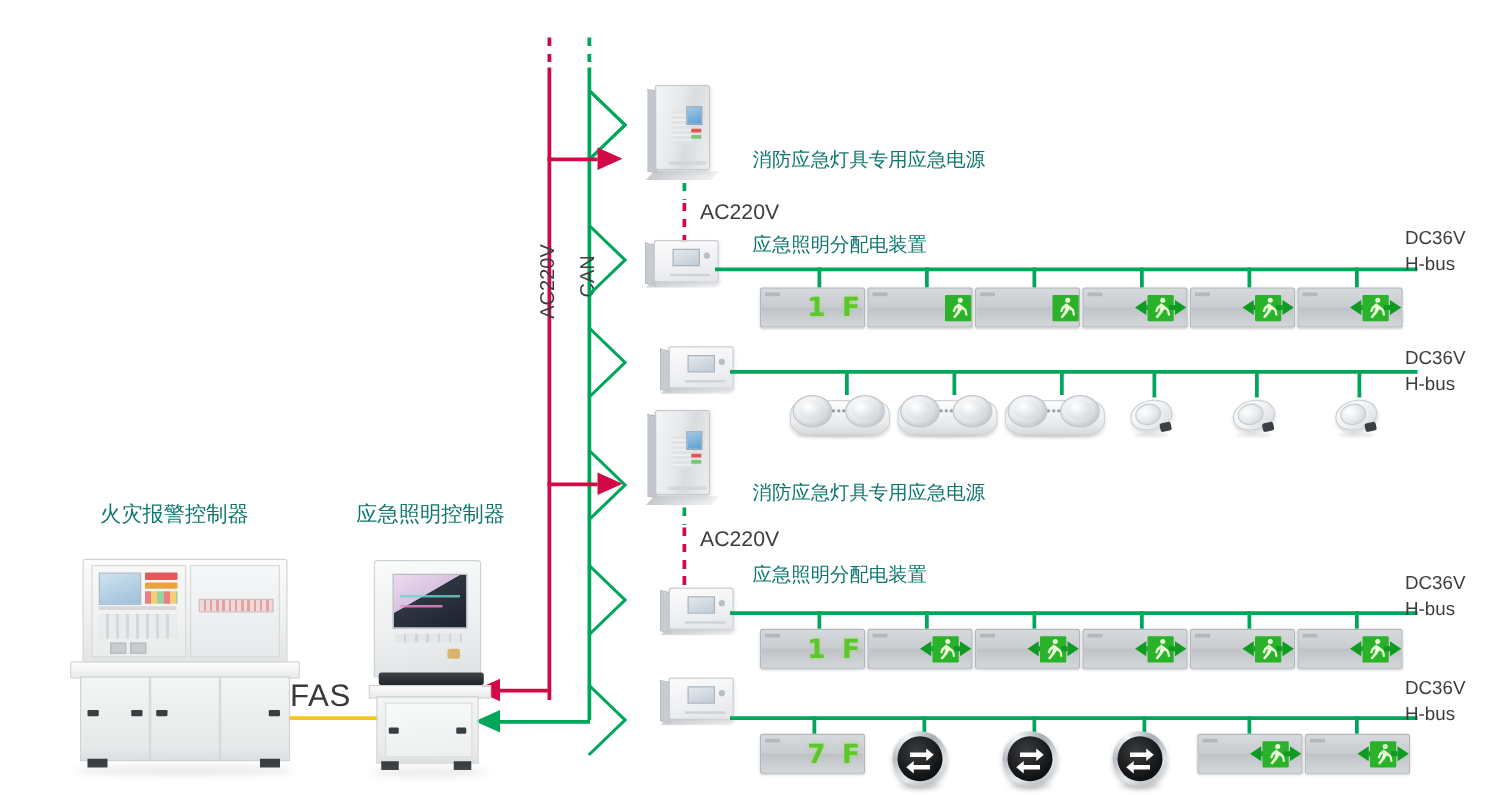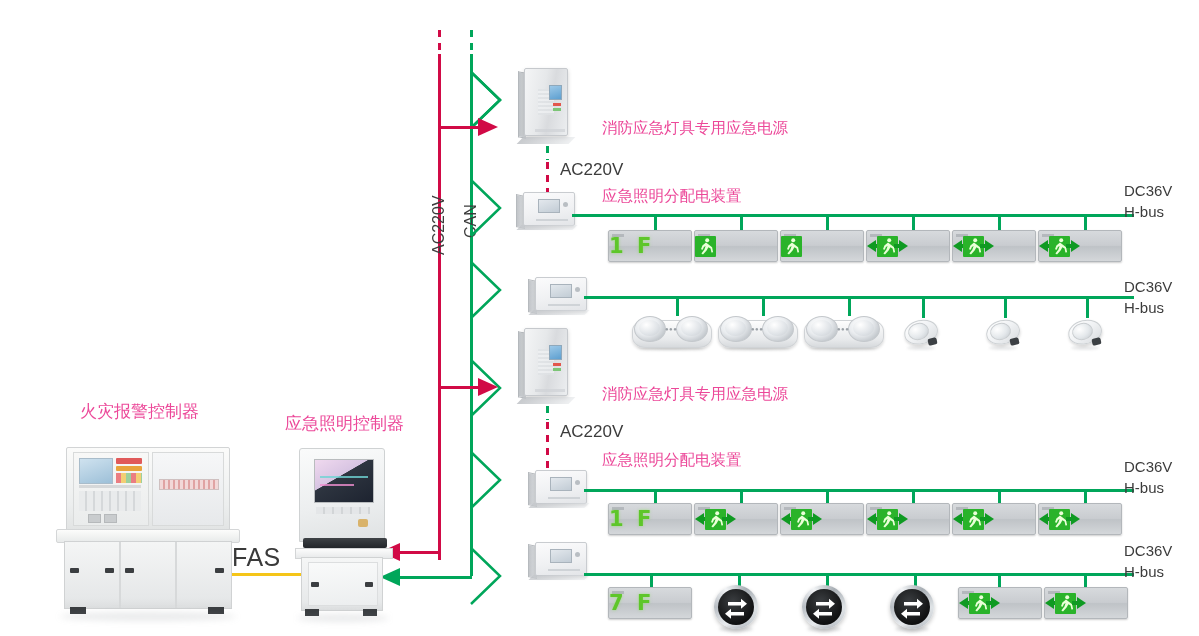--- a/index.html
+++ b/index.html
@@ -10,21 +10,21 @@
     color:#3a3a3a;
     overflow:hidden;
   }
   #stage{position:relative;width:1199px;height:636px;}
 
   
   .abs{position:absolute;}
   .vline{position:absolute;width:2.5px;}
   .hline{position:absolute;height:2.5px;}
   .lbl{position:absolute;white-space:nowrap;font-size:15px;color:#3c3c3c;}
-  .lbl-cn{font-size:15.5px;color:#ec4899;}
+  .lbl-cn{font-size:15.5px;color:#0f766e;}
   .lbl-vert{transform-origin:0 0;transform:rotate(-90deg);}
 
   
   .trunk-red{background:#d10a46;}
   .trunk-green{background:#00a65a;}
 
   
   .dash-v{position:absolute;width:2.5px;
      background:repeating-linear-gradient(to bottom,currentColor 0 7px,transparent 7px 13px);}
 
@@ -69,21 +69,21 @@
   .dbx-strip{position:absolute;left:12px;bottom:4px;width:32px;height:2px;background:#cfd3d7;}
   .dbx-base{position:absolute;left:3px;bottom:0px;width:56px;height:5px;
     background:linear-gradient(90deg,rgba(196,199,203,.8),rgba(226,229,232,.45));
     transform:skewX(-46deg);}
 
   
   .sign{position:absolute;height:30px;
     background:linear-gradient(180deg,#d7dadd 0%,#c9ccd0 48%,#bfc3c7 52%,#d4d7da 100%);
     border:1px solid #b3b7bb;border-radius:2px;
     box-shadow:0 1px 2px rgba(0,0,0,.2);
-    display:flex;align-items:center;justify-content:flex-start;gap:1px;}
+    display:flex;align-items:center;justify-content:flex-end;gap:1px;}
   .sign-tag{position:absolute;left:3px;top:3px;width:12px;height:3px;background:#9aa0a6;opacity:.55;}
   .floor-txt{font-family:"DejaVu Sans",sans-serif;font-weight:bold;font-size:21px;
     color:#5ec62a;letter-spacing:3px;line-height:1;
     text-shadow:0 0 3px rgba(120,230,60,.55);}
   .runman{position:relative;width:21px;height:21px;background:#2ab32a;border-radius:1px;
     display:inline-block;}
   .runman svg{position:absolute;left:0;top:0;}
   .arw{width:0;height:0;display:inline-block;}
   .arw-l{border-top:6px solid transparent;border-bottom:6px solid transparent;
     border-right:9px solid #0f9a22;position:relative;}
@@ -591,21 +591,21 @@
       <div class="abs" style="left:5px;top:26px;width:9px;height:5px;background:#3b3e41;border-radius:1px;"></div>
       <div class="abs" style="left:40px;top:26px;width:9px;height:5px;background:#3b3e41;border-radius:1px;"></div>
       <div class="abs" style="left:60px;top:26px;width:9px;height:5px;background:#3b3e41;border-radius:1px;"></div>
       <div class="abs" style="left:150px;top:26px;width:9px;height:5px;background:#3b3e41;border-radius:1px;"></div>
     </div>
     <div class="abs" style="left:14px;top:160px;width:16px;height:7px;background:#3a3d40;"></div>
     <div class="abs" style="left:152px;top:160px;width:16px;height:7px;background:#3a3d40;"></div>
     <div class="shadowblur" style="left:4px;top:165px;width:176px;height:9px;"></div>
   </div>
 
-  <div class="lbl lbl-cn" style="left:285px;top:412px;font-size:17px;">应急照明控制器</div>
+  <div class="lbl lbl-cn" style="left:285px;top:400px;font-size:17px;">应急照明控制器</div>
 
   <div class="cons" style="left:295px;top:448px;width:96px;height:172px;">
 
     <div class="abs" style="left:4px;top:0;width:84px;height:92px;
         background:linear-gradient(170deg,#fafbfb,#eceeef 60%,#dfe2e3);
         border:1px solid #cfd2d3;border-radius:3px 3px 0 0;">
       <div class="abs" style="left:14px;top:10px;width:58px;height:42px;
           background:linear-gradient(150deg,#f0d9ef,#d7c4e2 40%,#2e3540 41%,#1d2330);
           border:1px solid #b9bcbe;">
         <div class="abs" style="left:5px;top:16px;width:48px;height:1.5px;background:#6fd3d3;opacity:.8;"></div>

